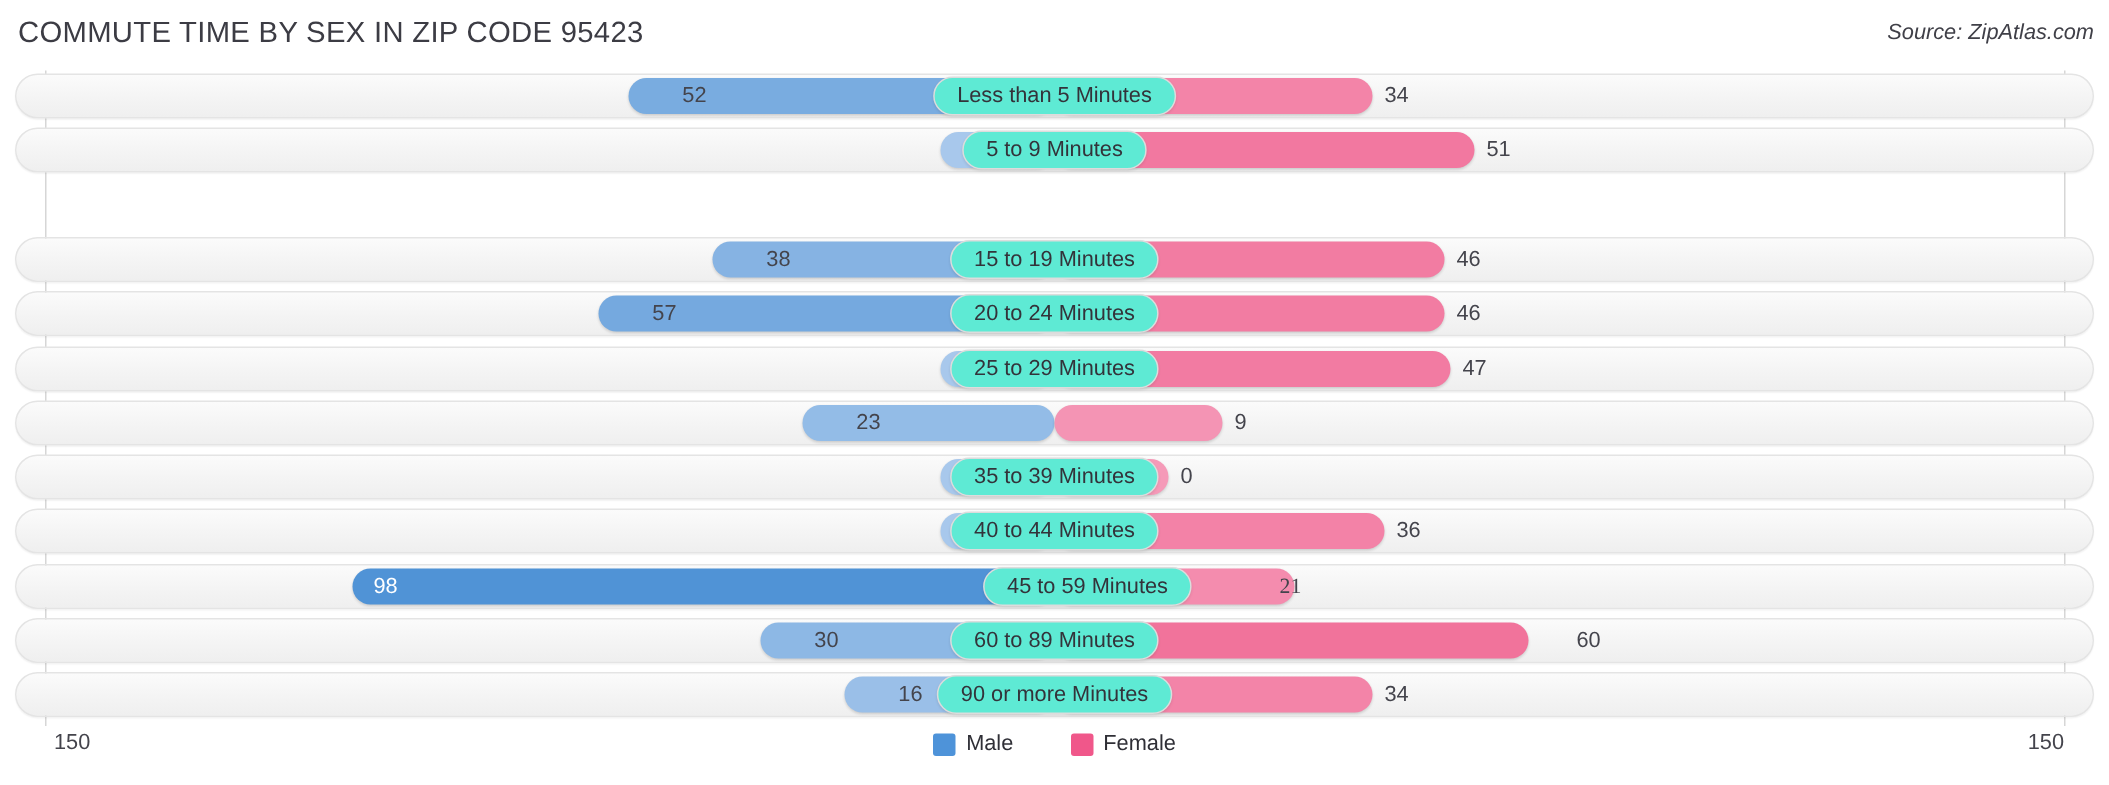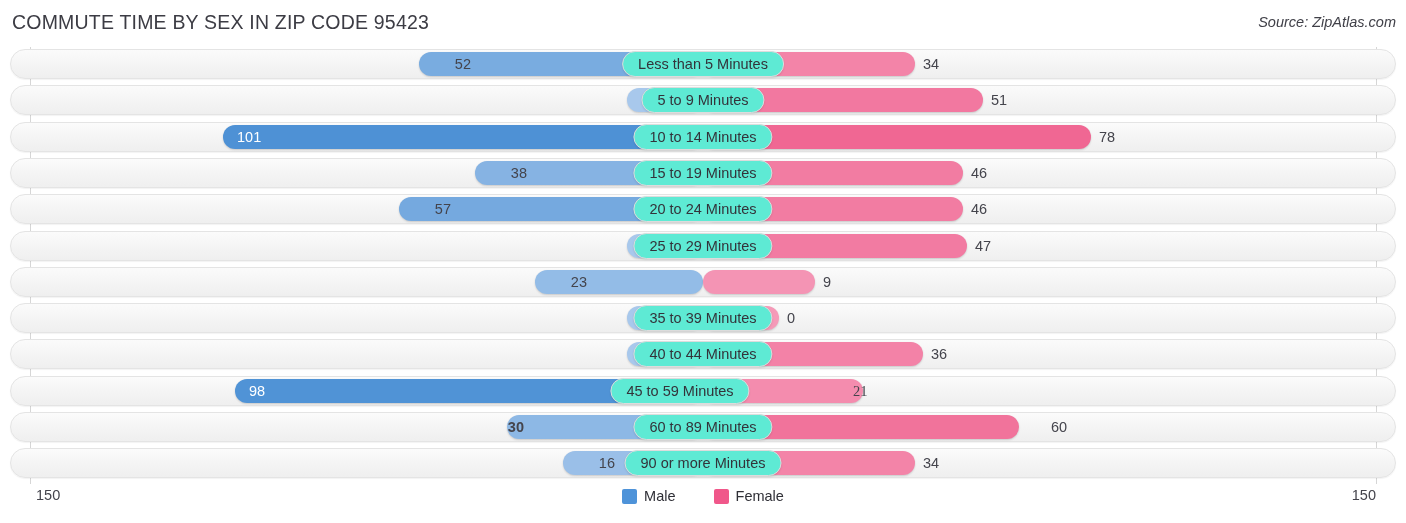--- a/index.html
+++ b/index.html
@@ -116,28 +116,20 @@
         <div class="cat-pill" style="left: 693px;">Less than 5 Minutes</div>
       </div>
       <div class="row" style="top: 38.3px;">
         <div class="track"></div>
         <div class="bar male" style="width: 76px; background: rgb(168, 200, 236);"></div>
         <div class="val male" style="right: 777px; width: 60px; margin-right: -60px;">0</div>
         <div class="bar female" style="width: 280px; background: rgb(242, 120, 160);"></div>
         <div class="val female" style="left: 981px; text-align: right;">51</div>
         <div class="cat-pill" style="left: 693px;">5 to 9 Minutes</div>
       </div>
-      <div class="row" style="top: 74.6px;">
-        <div class="track"></div>
-        <div class="bar male" style="width: 480px; background: rgb(78, 145, 213);"></div>
-        <div class="val male inside" style="right: 1159px; text-align: left; width: 60px; margin-right: -60px;">101</div>
-        <div class="bar female" style="width: 388px; background: rgb(240, 103, 147);"></div>
-        <div class="val female" style="left: 1089px;">78</div>
-        <div class="cat-pill" style="left: 693px;">10 to 14 Minutes</div>
-      </div>
       <div class="row" style="top: 110.9px;">
         <div class="track"></div>
         <div class="bar male" style="width: 228px; background: rgb(134, 179, 227);"></div>
         <div class="val male" style="right: 929px; width: 60px; margin-right: -60px; text-align: right;">38</div>
         <div class="bar female" style="width: 260px; background: rgb(242, 124, 162);"></div>
         <div class="val female" style="left: 961px;">46</div>
         <div class="cat-pill" style="left: 693px;">15 to 19 Minutes</div>
       </div>
       <div class="row" style="top: 147.2px;">
         <div class="track"></div>
@@ -177,26 +169,26 @@
         <div class="bar female" style="width: 220px; background: rgb(243, 130, 167);"></div>
         <div class="val female" style="left: 921px;">36</div>
         <div class="cat-pill" style="left: 693px;">40 to 44 Minutes</div>
       </div>
       <div class="row" style="top: 328.7px;">
         <div class="track"></div>
         <div class="bar male" style="width: 468px; background: rgb(80, 147, 214);"></div>
         <div class="val male inside" style="right: 1147px; text-align: left; width: 60px; margin-right: -60px;">98</div>
         <div class="bar female" style="width: 160px; background: rgb(244, 140, 174);"></div>
         <div class="val female" style="left: 843px; font-family: Liberation Serif, serif;">21</div>
-        <div class="cat-pill" style="left: 670px;">45 to 59 Minutes</div>
+        <div class="cat-pill" style="left: 715px;">45 to 59 Minutes</div>
       </div>
       <div class="row" style="top: 365px;">
         <div class="track"></div>
         <div class="bar male" style="width: 196px; background: rgb(141, 184, 229);"></div>
-        <div class="val male" style="right: 932px; width: 60px; margin-right: -60px; font-weight: bold;">30</div>
+        <div class="val male" style="right: 897px; width: 60px; margin-right: -60px;">30</div>
         <div class="bar female" style="width: 316px; background: rgb(241, 115, 155);"></div>
         <div class="val female" style="left: 1017px; margin-left: 24px;">60</div>
         <div class="cat-pill" style="left: 693px;">60 to 89 Minutes</div>
       </div>
       <div class="row" style="top: 401.3px;">
         <div class="track"></div>
         <div class="bar male" style="width: 140px; background: rgb(154, 191, 232);"></div>
         <div class="val male" style="right: 841px; width: 60px; margin-right: -60px;">16</div>
         <div class="bar female" style="width: 212px; background: rgb(243, 132, 168);"></div>
         <div class="val female" style="left: 913px;">34</div>

